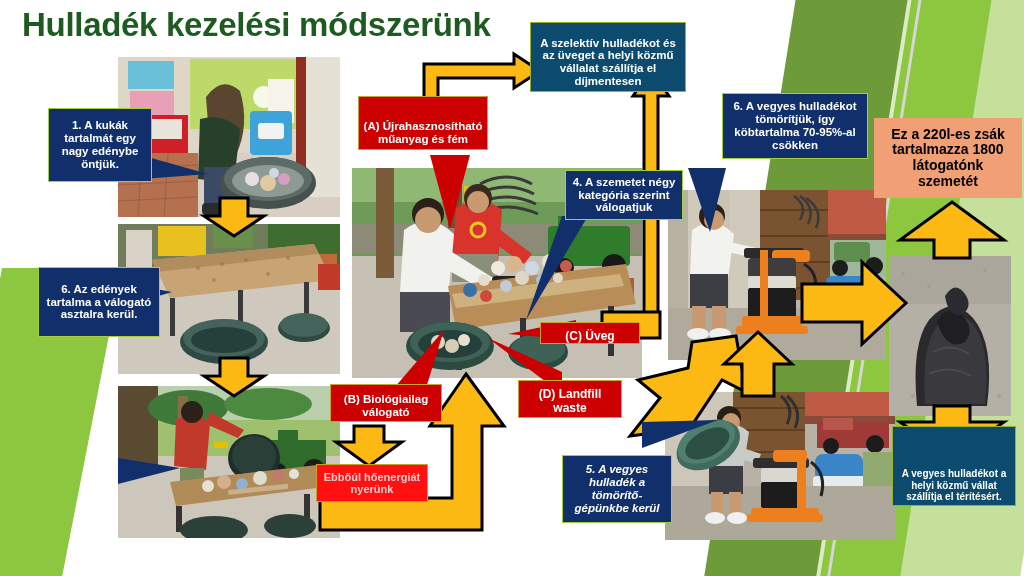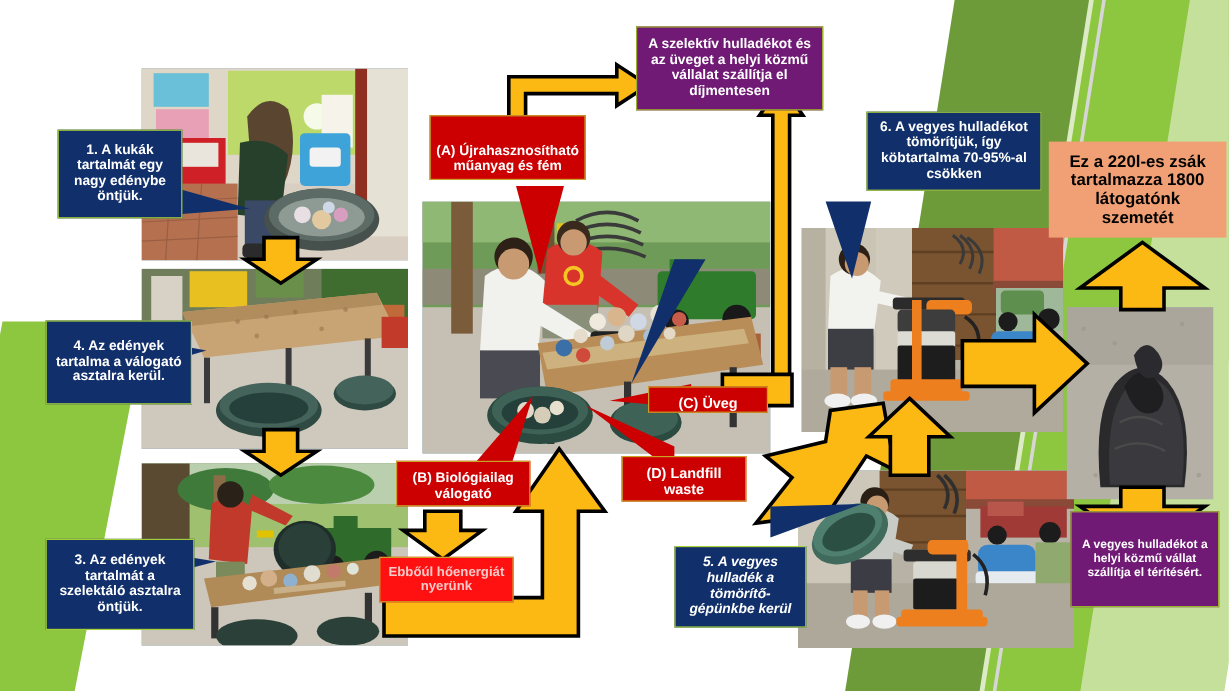--- a/index.html
+++ b/index.html
@@ -41,21 +41,21 @@
   
   .box{
     position:absolute;box-sizing:border-box;
     display:flex;align-items:center;justify-content:center;
     text-align:center;font-weight:bold;line-height:1.12;
     color:#ffffff;
   }
   .navy{background:#11306B;border:1.5px solid #A6CE39;margin-left:32px;}
   .red{background:#CC0000;border:1.5px solid #C9A227;align-items:flex-end;}
   .redbright{background:#FF1111;border:1.5px solid #C9A227;color:#F7C9C9;}
-  .brown{background:#701a75;border:1.5px solid #9BAF2E;}
+  .brown{background:#0c4a6e;border:1.5px solid #9BAF2E;align-items:flex-end;}
   .peach{background:#F0A074;color:#000000;}
 
   
   .yarrow{position:absolute;}
   .yarrow svg{display:block;overflow:visible;}
 
   .ysh{fill:#FDB913;stroke:#000000;stroke-width:3;stroke-linejoin:miter;}
   .rsh{fill:#CC0000;stroke:none;}
   .nsh{fill:#11306B;stroke:none;}
 </style>
@@ -65,20 +65,21 @@
 <div id="slide">
 
   <div class="deco green-left"></div>
   <div class="deco gband gb1"></div>
   <div class="deco gband gb4"></div>
   <div class="deco gband gb2"></div>
   <div class="deco gband gb5"></div>
   <div class="deco gband gb3"></div>
   <div class="deco gband gb-thin"></div>
 
+  <div id="title">Hulladék kezelési módszerünk</div>
 
   <div class="photo" style="left:118px;top:57px;width:222px;height:160px;">
     <svg class="ph-inner" viewBox="0 0 222 160" preserveAspectRatio="none">
       <rect x="0" y="0" width="222" height="160" fill="#d8cfc2"></rect>
       <rect x="0" y="0" width="222" height="96" fill="#ded6c7"></rect>
       <rect x="72" y="2" width="106" height="70" fill="#bcd96a"></rect>
       <circle cx="146" cy="40" r="11" fill="#fff" opacity=".85"></circle>
       <rect x="150" y="22" width="26" height="44" fill="#f6f4ea"></rect>
       <rect x="10" y="4" width="46" height="28" fill="#69c0d8"></rect>
       <rect x="12" y="34" width="44" height="26" fill="#e8a0b6"></rect>
@@ -510,27 +511,27 @@
     <svg width="60" height="66" viewBox="0 0 60 66">
       <polygon class="nsh" points="2,0 40,0 24,64"></polygon>
     </svg>
   </div>
 
   <div class="box navy" style="left:16px;top:108px;width:104px;height:74px;font-size:11.5px;padding:20px 5px;">
     <span>1. A kukák tartalmát egy nagy edénybe öntjük.</span>
   </div>
 
   <div class="box navy" style="left:6px;top:267px;width:122px;height:70px;font-size:11.5px;padding:4px 5px;">
-    <span>4. Az edények tartalma a válogató asztalra kerül.</span>
-  </div>
-
-  <div class="box navy" style="left:6px;top:449px;width:124px;height:76px;font-size:11.5px;padding:4px 5px;">
-    <span>3. Az edények tartalmát a szelektáló asztalra öntjük.</span>
-  </div>
-
+    <span>6. Az edények tartalma a válogató asztalra kerül.</span>
+  </div>
+
+
+  <div class="box navy" style="left:533px;top:170px;width:118px;height:50px;font-size:11.5px;padding:3px 4px;">
+    <span>4. A szemetet négy kategória szerint válogatjuk</span>
+  </div>
 
   <div class="box navy" style="left:530px;top:455px;width:110px;height:68px;font-size:11.5px;padding:3px 4px;font-style:italic;">
     <span>5. A vegyes hulladék a tömörítő-gépünkbe kerül</span>
   </div>
 
   <div class="box navy" style="left:690px;top:93px;width:146px;height:66px;font-size:11.5px;padding:3px 5px;">
     <span>6. A vegyes hulladékot tömörítjük, így köbtartalma 70-95%-al csökken</span>
   </div>
 
   <div class="box red" style="left:358px;top:96px;width:130px;height:54px;font-size:11.5px;padding:3px 4px;">

